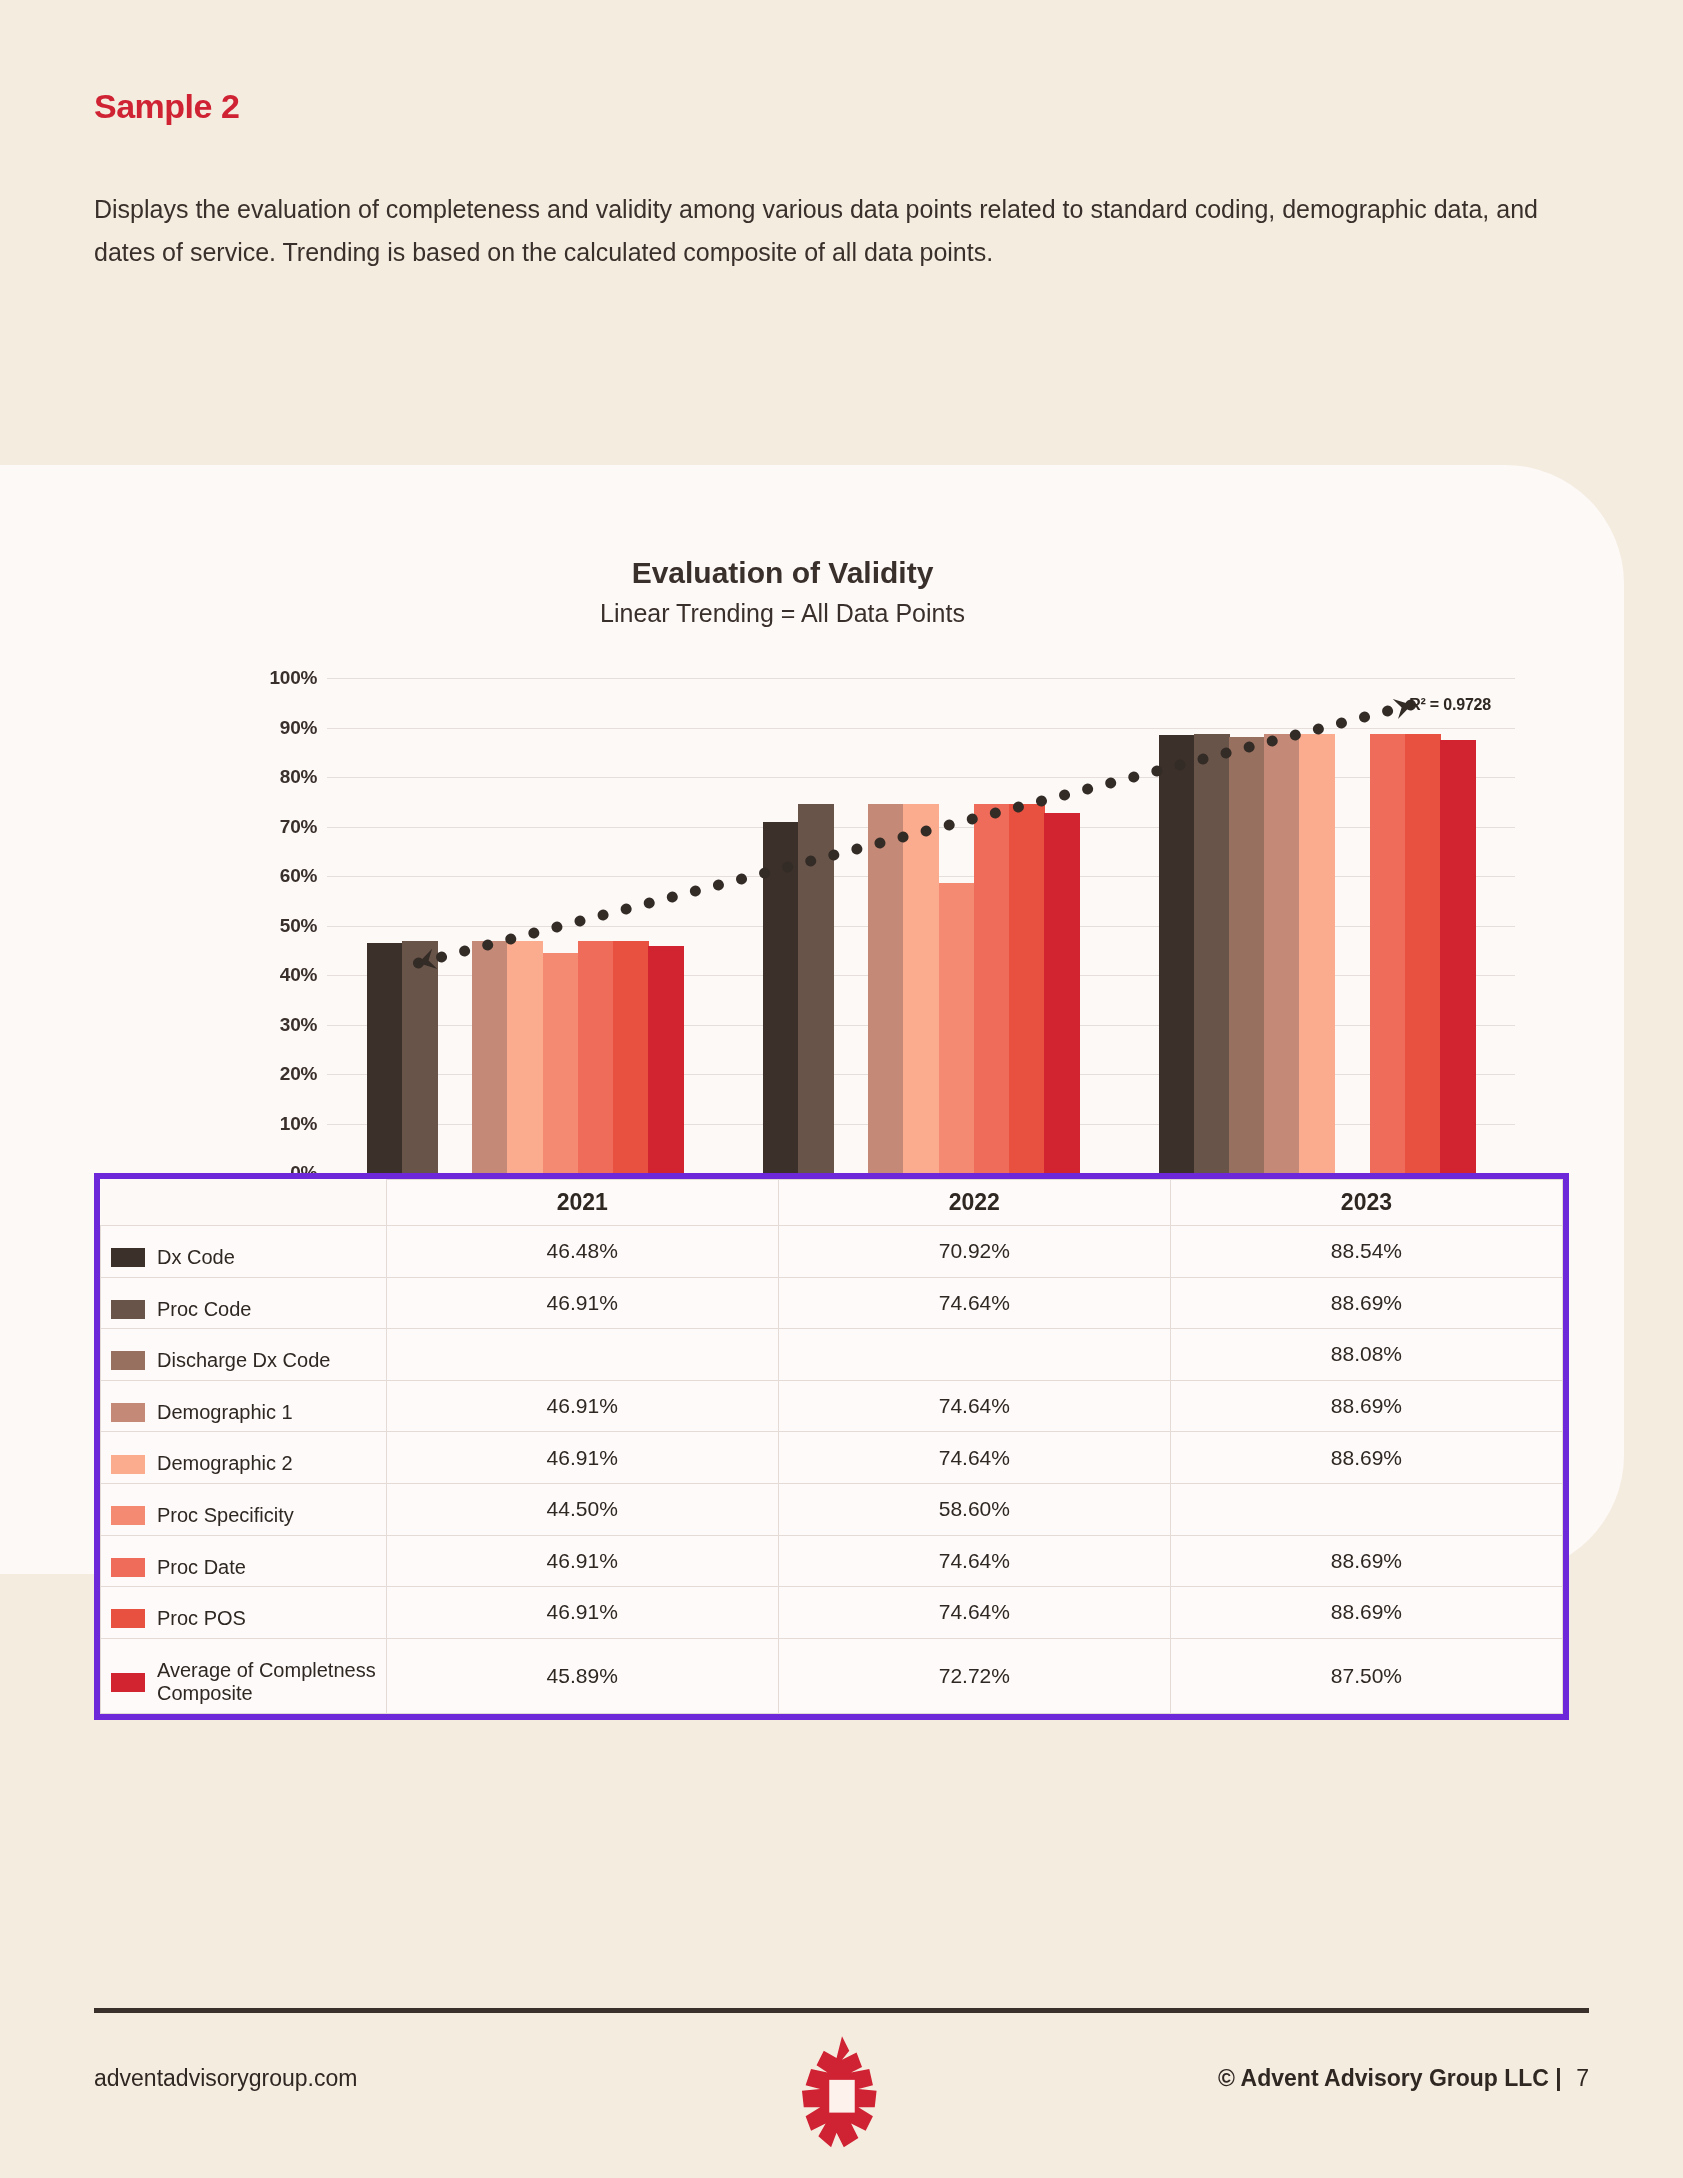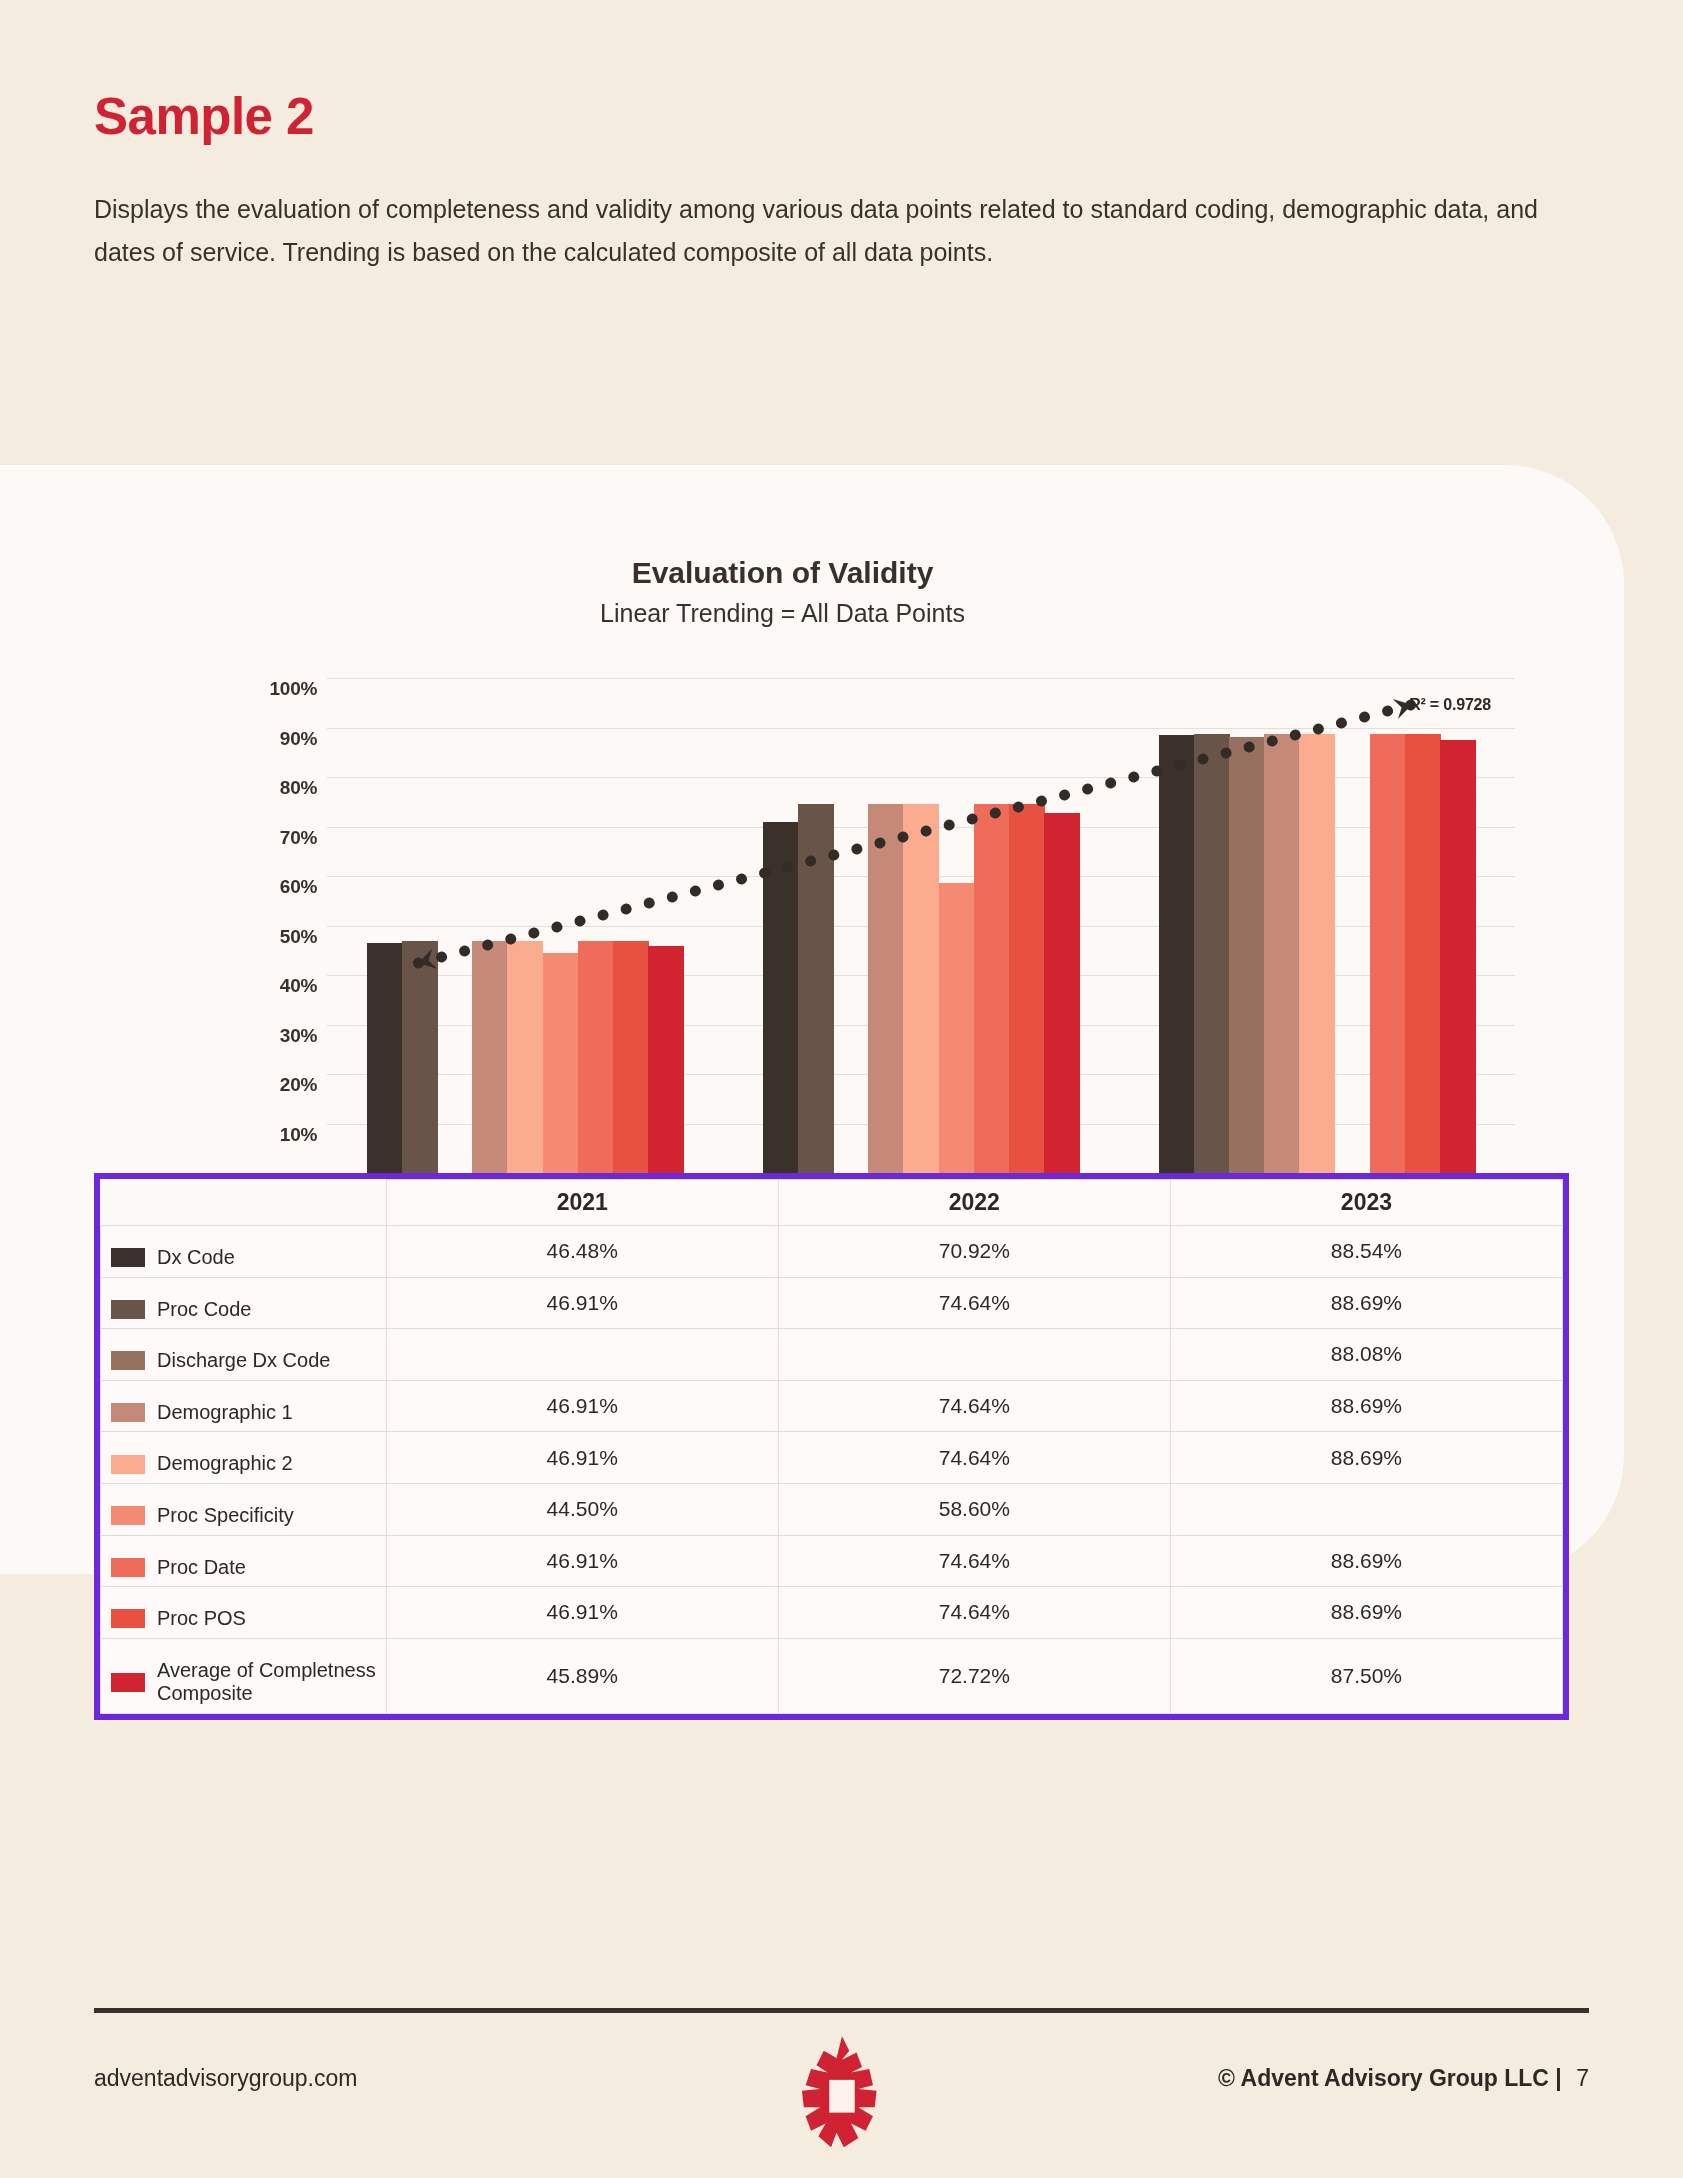--- a/index.html
+++ b/index.html
@@ -7,21 +7,21 @@
     width: 1683px; height: 2178px;
     background: #f5ece0;
     font-family: "Liberation Sans", sans-serif;
     overflow: hidden;
   }
   .page { position: relative; width: 1683px; height: 2178px; background: #f5ece0; }
 
   
   .sample-title {
     position: absolute; left: 94px; top: 87px;
-    font-size: 51px; font-weight: 700; color: #cf2233;
+    font-size: 34px; font-weight: 700; color: #cf2233;
     letter-spacing: -0.5px;
   }
   .intro {
     position: absolute; left: 94px; top: 188px; width: 1445px;
     font-size: 25px; line-height: 1.72; color: #3a302b; font-weight: 400;
   }
 
   
   .card {
     position: absolute; left: -59px; top: 465px;
@@ -38,21 +38,21 @@
   .chart-subtitle {
     position: absolute; left: 0; right: 0; top: 134px;
     text-align: center; font-size: 25px; font-weight: 400; color: #3a302b;
   }
 
   
   .plot-wrap { position: absolute; left: 386px; top: 213px; width: 1188px; height: 495px; }
   .ylabels { position: absolute; left: -95px; top: 0; width: 85px; height: 495px; }
   .ylabel {
     position: absolute; right: 0; transform: translateY(-50%);
-    font-size: 19px; font-weight: 700; color: #3a302b; letter-spacing: -0.3px; margin-top: 11px;
+    font-size: 19px; font-weight: 700; color: #3a302b; letter-spacing: -0.3px;
   }
   .grid-line { position: absolute; left: 0; right: 0; height: 1px; background: #e6dedb; }
   .plot-area { position: absolute; left: 0; top: 0; right: 0; bottom: 0; }
 
   .bar-group { position: absolute; bottom: 0; height: 100%; }
   .bar { position: absolute; bottom: 0; }
 
   .r2 {
     position: absolute; right: 24px; top: 18px;
     font-size: 16px; font-weight: 700; color: #2f2722; letter-spacing: -0.2px;

